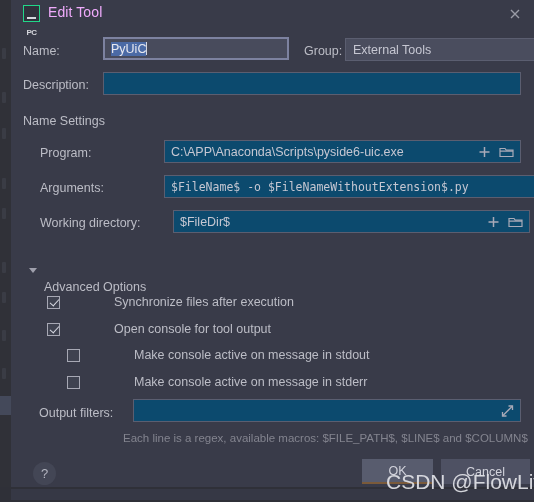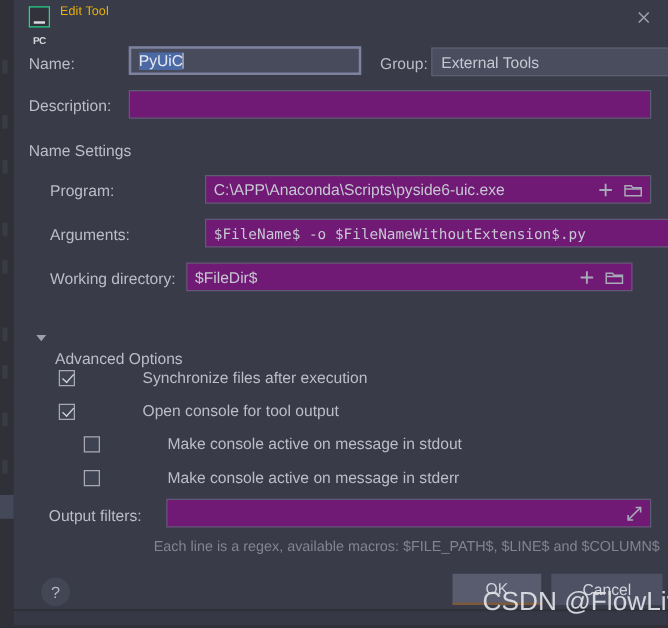--- a/index.html
+++ b/index.html
@@ -97,22 +97,22 @@
     left: 2.5px;
     bottom: 2px;
     width: 9px;
     height: 2px;
     background: #d6d7dd;
   }
   .title-text {
     position: absolute;
     left: 37px;
     top: 4px;
-    font-size: 10px;
-    color: #eab308;
+    font-size: 14px;
+    color: #f0abfc;
     letter-spacing: 0.1px;
   }
   .close-btn {
     position: absolute;
     right: 9px;
     top: 4px;
     width: 20px;
     height: 20px;
     cursor: pointer;
   }
@@ -123,21 +123,21 @@
     position: absolute;
     font-size: 12.5px;
     color: #bcbdc6;
     white-space: nowrap;
   }
 
   
   .field {
     position: absolute;
     box-sizing: border-box;
-    background: #701a75;
+    background: #0c4a6e;
     border: 1px solid #5b5e70;
     height: 23px;
   }
   .field.focused {
     border: 2px solid #7d82a0;
     background: #484b5c;
   }
   .field-val {
     position: absolute;
     left: 6px;
@@ -410,21 +410,21 @@
     <div class="adorn" style="right:6px;">
       <svg width="15" height="15" viewBox="0 0 15 15">
         <path d="M8.5 2.5 H12.5 V6.5" stroke="#a9aab8" stroke-width="1.3" fill="none"></path>
         <path d="M6.5 12.5 H2.5 V8.5" stroke="#a9aab8" stroke-width="1.3" fill="none"></path>
         <path d="M12.3 2.7 L2.7 12.3" stroke="#a9aab8" stroke-width="1.3" fill="none"></path>
       </svg>
     </div>
   </div>
 
   <div class="lbl" style="left:29px; top:216px;">Working directory:</div>
-  <div class="field" style="left:138px; top:210px; width:357px;">
+  <div class="field" style="left:162px; top:210px; width:357px;">
     <div class="field-val" style="max-width:310px;">$FileDir$</div>
     <div class="adorn" style="right:28px;">
       <svg width="15" height="15" viewBox="0 0 15 15">
         <path d="M7.5 2.5 V12.5 M2.5 7.5 H12.5" stroke="#a9aab8" stroke-width="1.5" fill="none"></path>
       </svg>
     </div>
     <div class="adorn" style="right:6px;">
       <svg width="15" height="15" viewBox="0 0 15 15">
         <path d="M1 4 H6 L7.2 5.6 H14 V12 H1 Z" fill="none" stroke="#a9aab8" stroke-width="1.2"></path>
         <path d="M1 6.6 H14" stroke="#a9aab8" stroke-width="1.2"></path>

